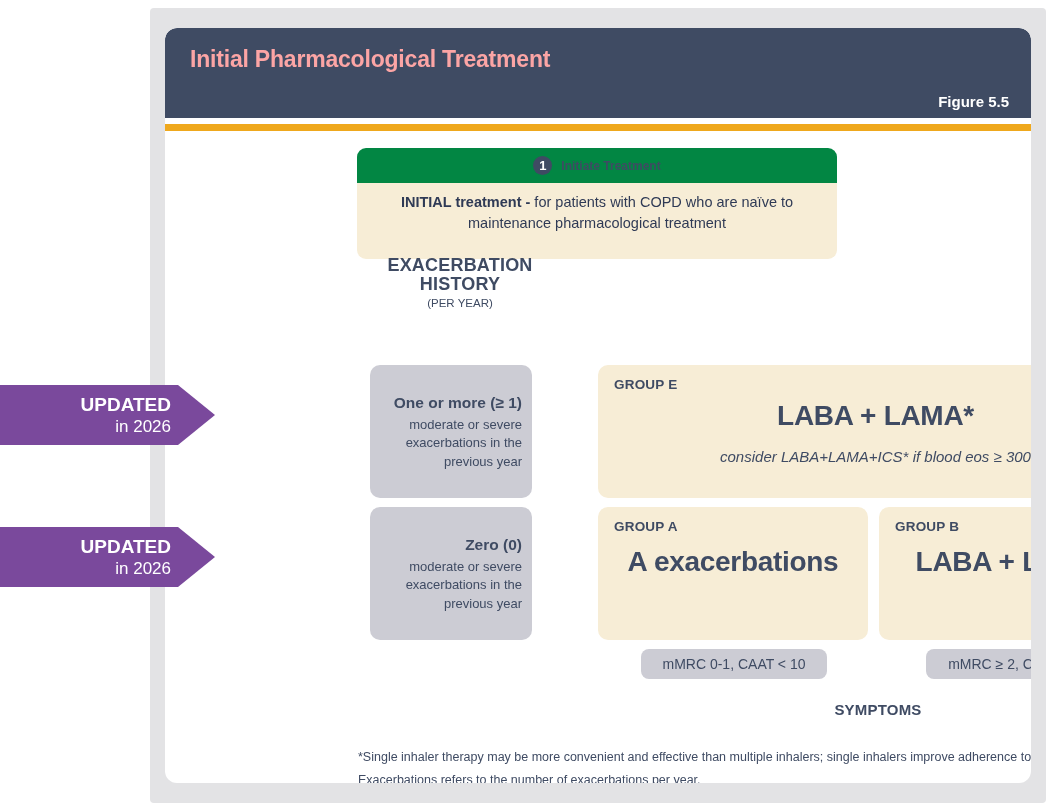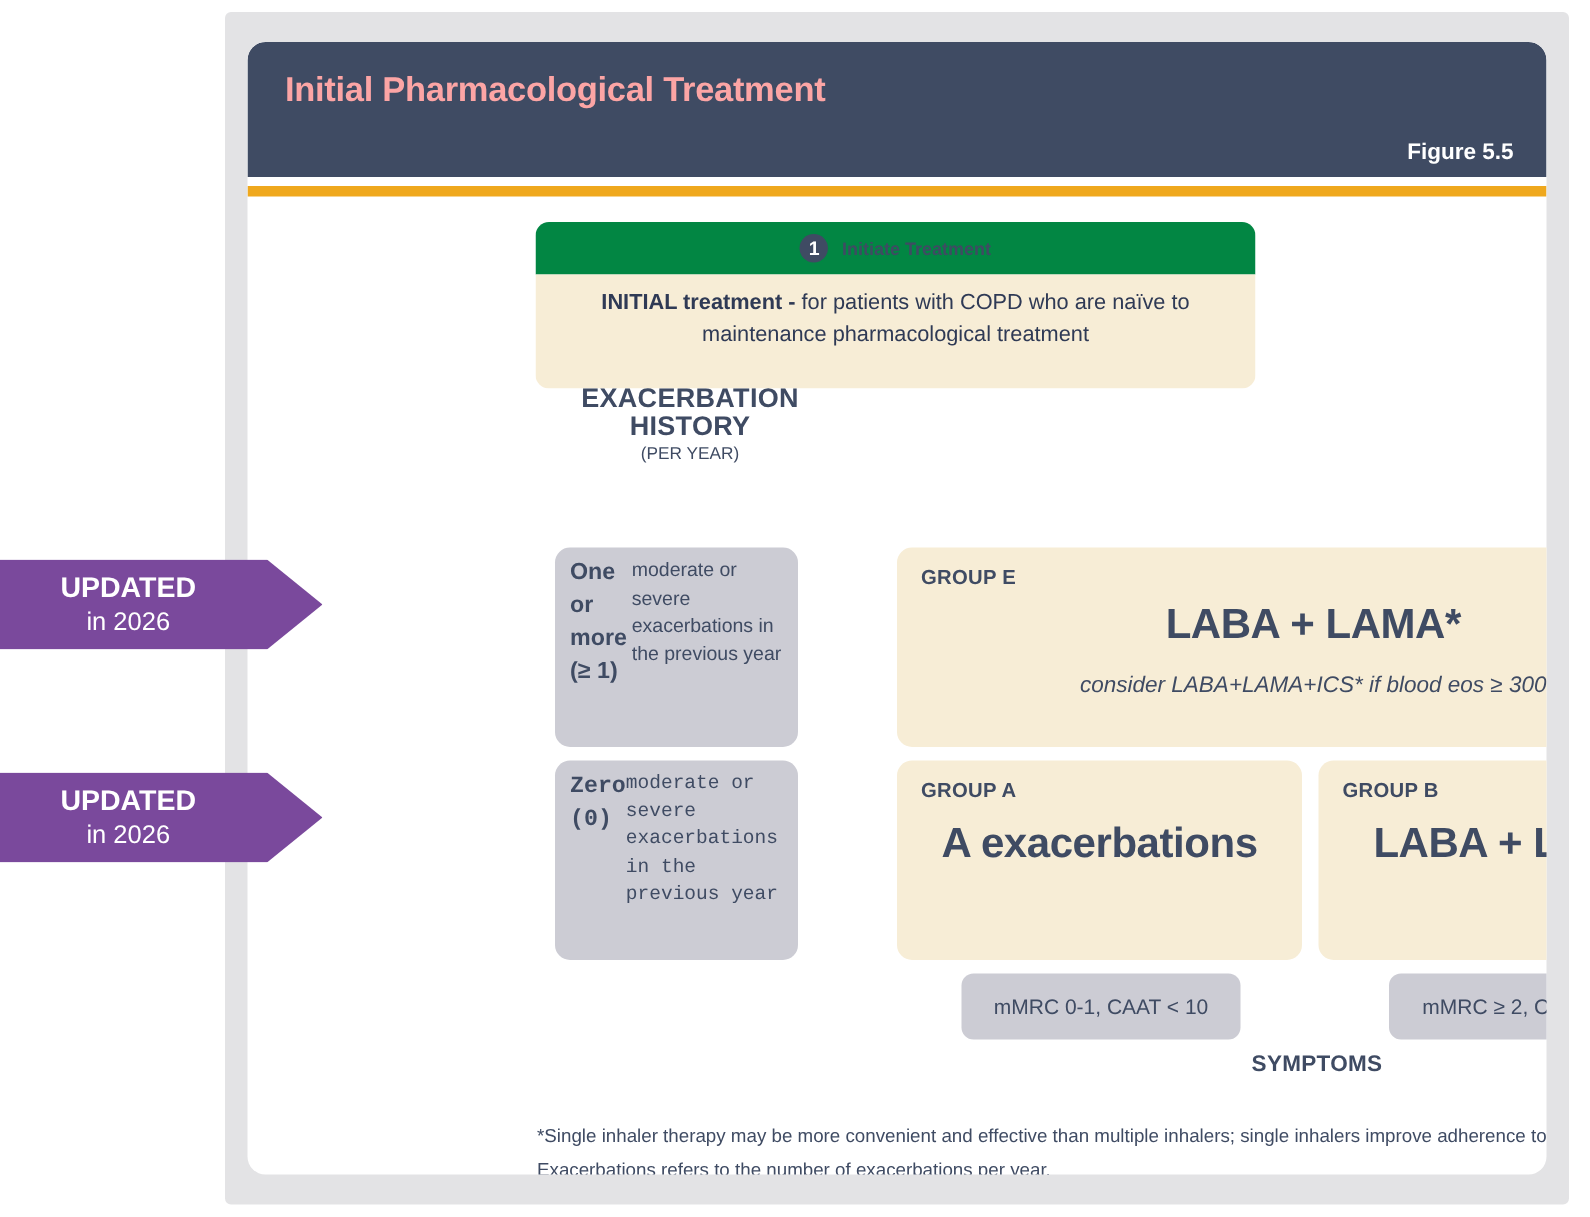--- a/index.html
+++ b/index.html
@@ -144,56 +144,57 @@
   .updated-arrow {
     position: absolute;
     height: 60px;
     width: 215px;
     background: #7a499c;
     color: #ffffff;
     -webkit-clip-path: polygon(0 0, 178px 0, 215px 50%, 178px 100%, 0 100%);
     clip-path: polygon(0 0, 178px 0, 215px 50%, 178px 100%, 0 100%);
     box-sizing: border-box;
     padding-right: 44px;
-    text-align: center;
+    text-align: right;
     display: flex;
     flex-direction: column;
     justify-content: center;
+    margin-top: 12px;
   }
   .updated-arrow .u1 { font-size: 19px; font-weight: bold; line-height: 22px; }
   .updated-arrow .u2 { font-size: 17px; line-height: 21px; }
   #updated-arrow-e { left: 0px; top: 373px; }
   #updated-arrow-ab { left: 0px; top: 515px; }
 
   
   .exac-box {
     position: absolute;
     width: 162px;
     background: #ccccd4;
     border-radius: 10px;
     box-sizing: border-box;
     display: flex;
-    flex-direction: row;
-    justify-content: center;
-    text-align: left;
+    flex-direction: column;
+    justify-content: center;
+    text-align: right;
     color: #3f4b63;
     padding: 6px 10px;
   }
   .exac-box .title {
     font-size: 15.5px;
     font-weight: bold;
     line-height: 22px;
     margin-bottom: 2px;
   }
   .exac-box .desc {
     font-size: 13px;
     line-height: 18.5px;
   }
   #exac-box-one-or-more { left: 205px; top: 337px; height: 133px; }
-  #exac-box-zero        { left: 205px; top: 479px; height: 133px; font-family: Liberation Mono, monospace; }
+  #exac-box-zero        { left: 205px; top: 479px; height: 133px; }
 
   
   .group-box {
     position: absolute;
     background: #f7edd6;
     border-radius: 10px;
     box-sizing: border-box;
     padding: 12px 16px;
     color: #3f4b63;
   }
@@ -222,21 +223,21 @@
     left: 433px; top: 479px; width: 270px; height: 133px;
   }
   #group-b-box {
     left: 714px; top: 479px; width: 270px; height: 133px;
   }
   #group-a-box .group-main, #group-b-box .group-main { margin-top: 12px; }
 
   
   .symptom-pill {
     position: absolute;
-    height: 44px;
+    height: 30px;
     background: #ccccd4;
     border-radius: 8px;
     color: #3f4b63;
     font-size: 14px;
     display: flex;
     align-items: center;
     justify-content: center;
     text-align: center;
   }
   #symptom-pill-a { left: 476px; top: 621px; width: 186px; }

